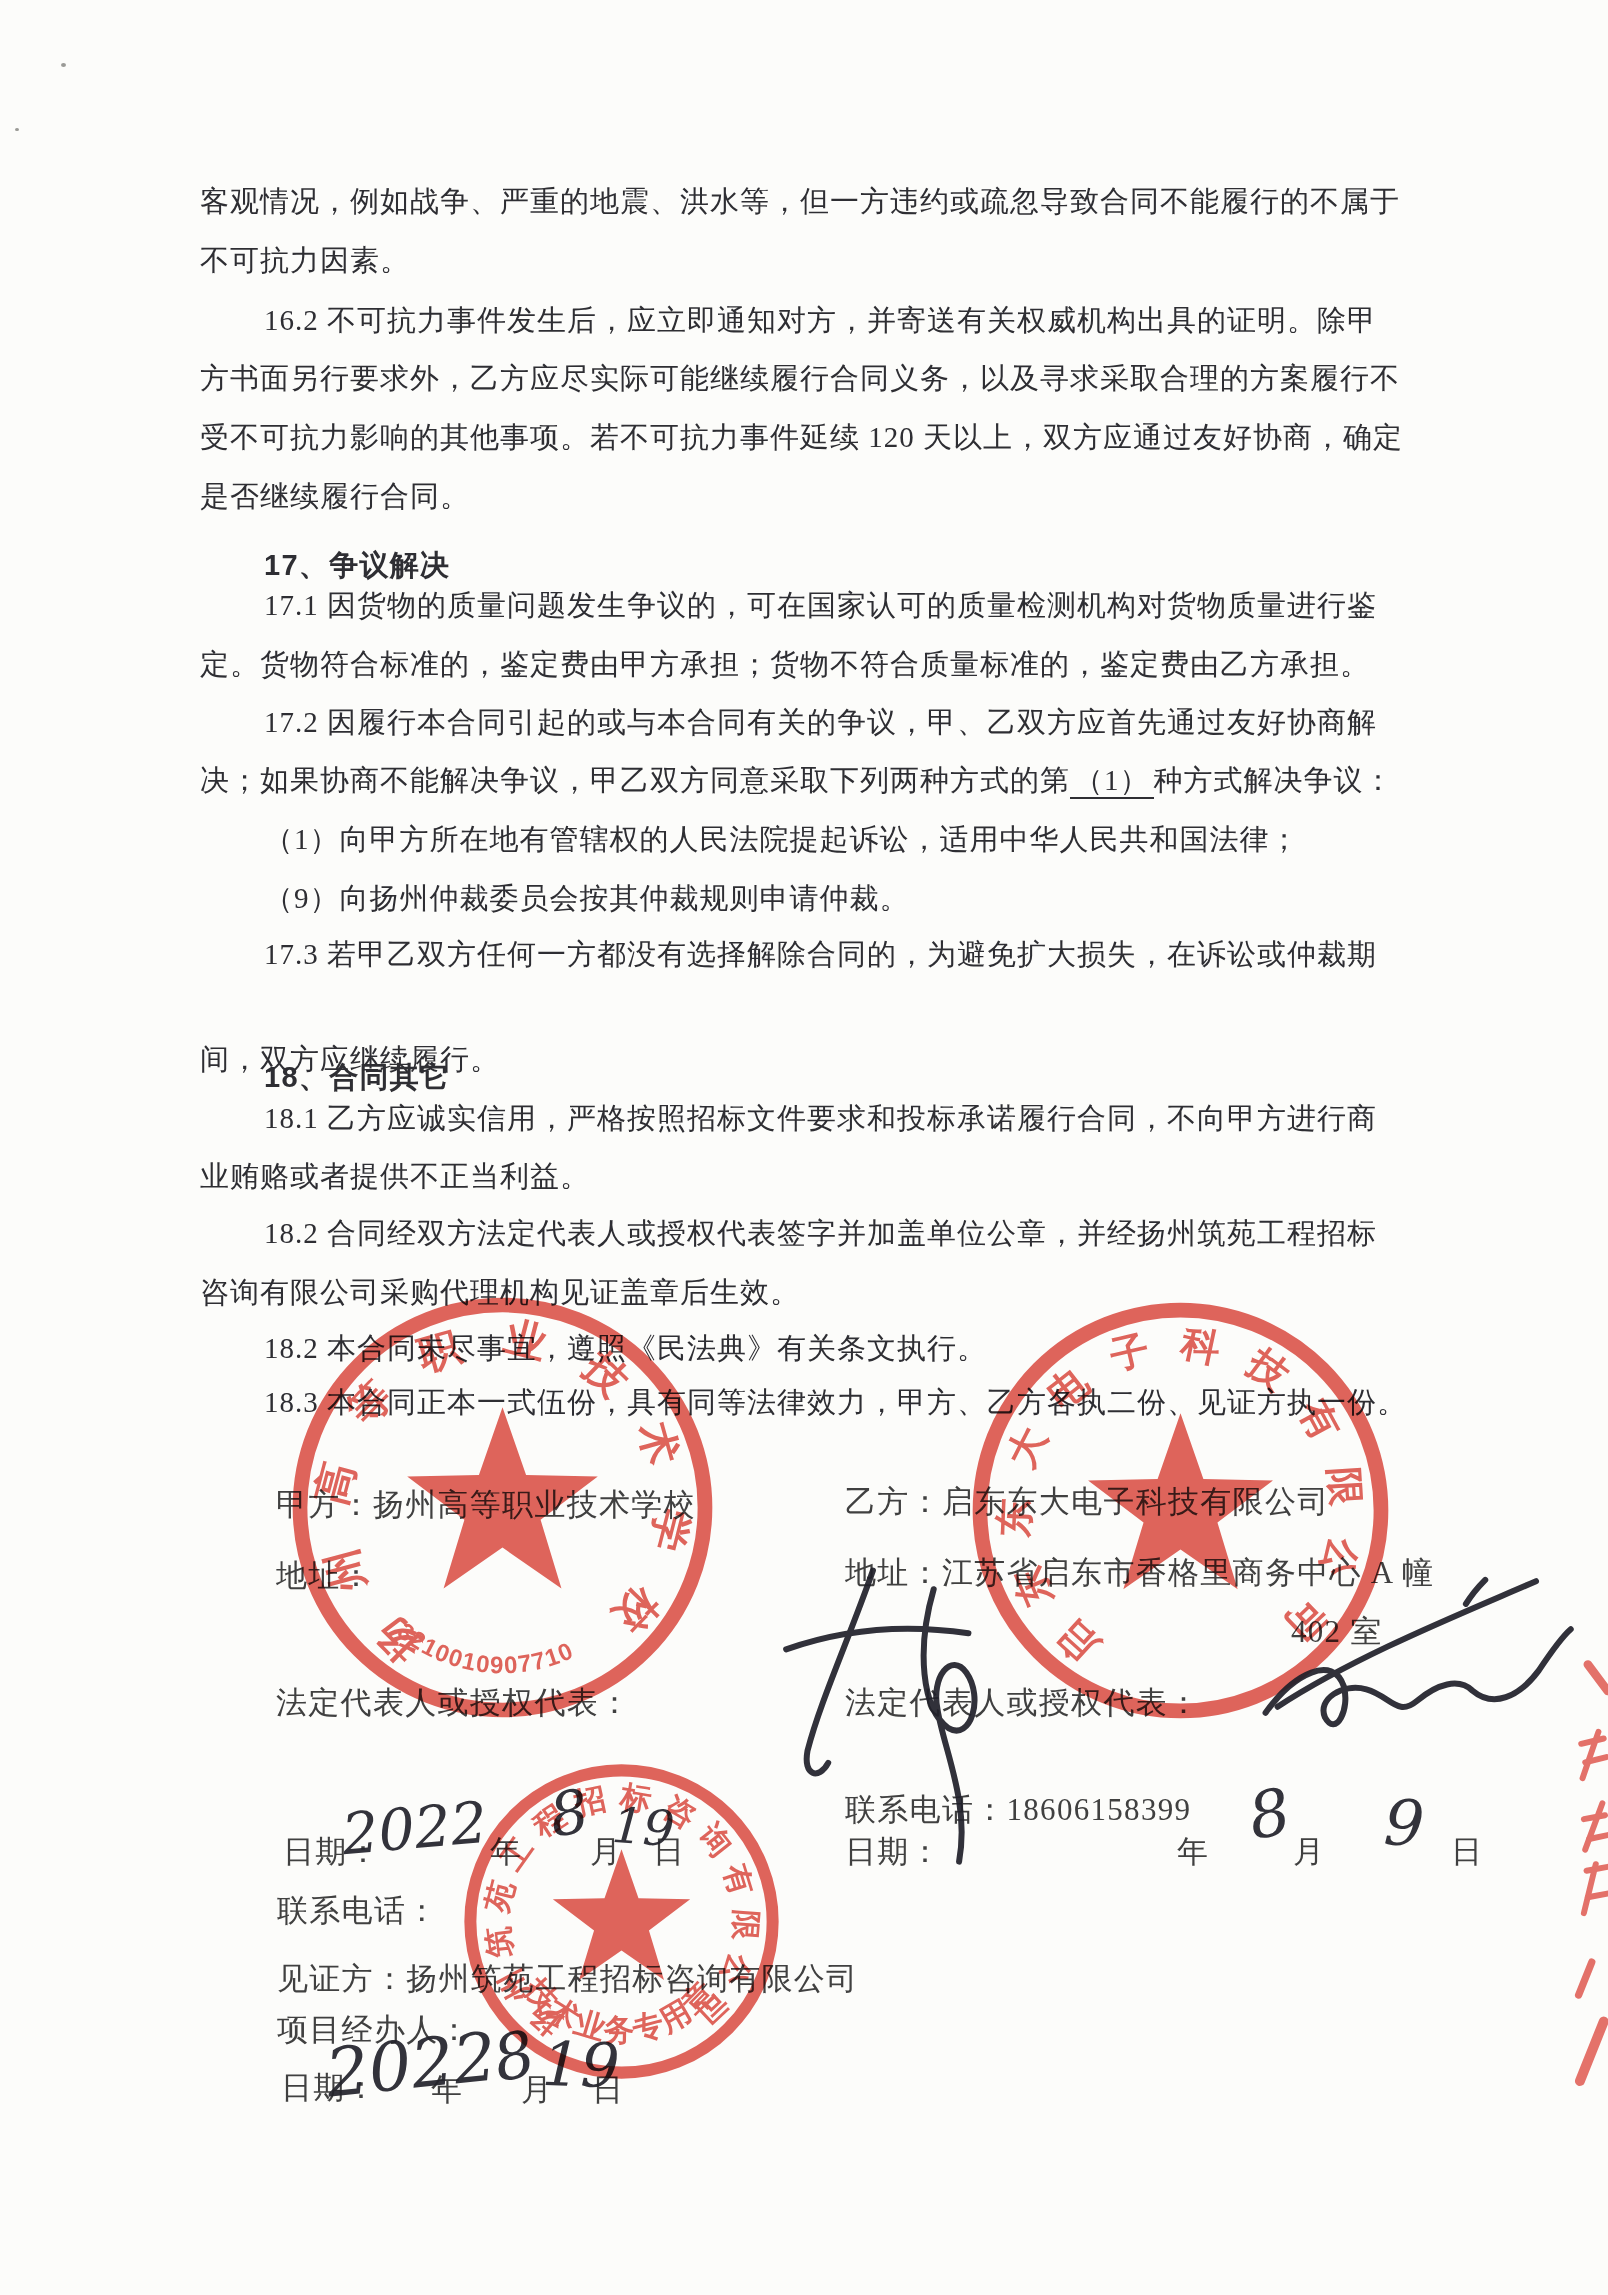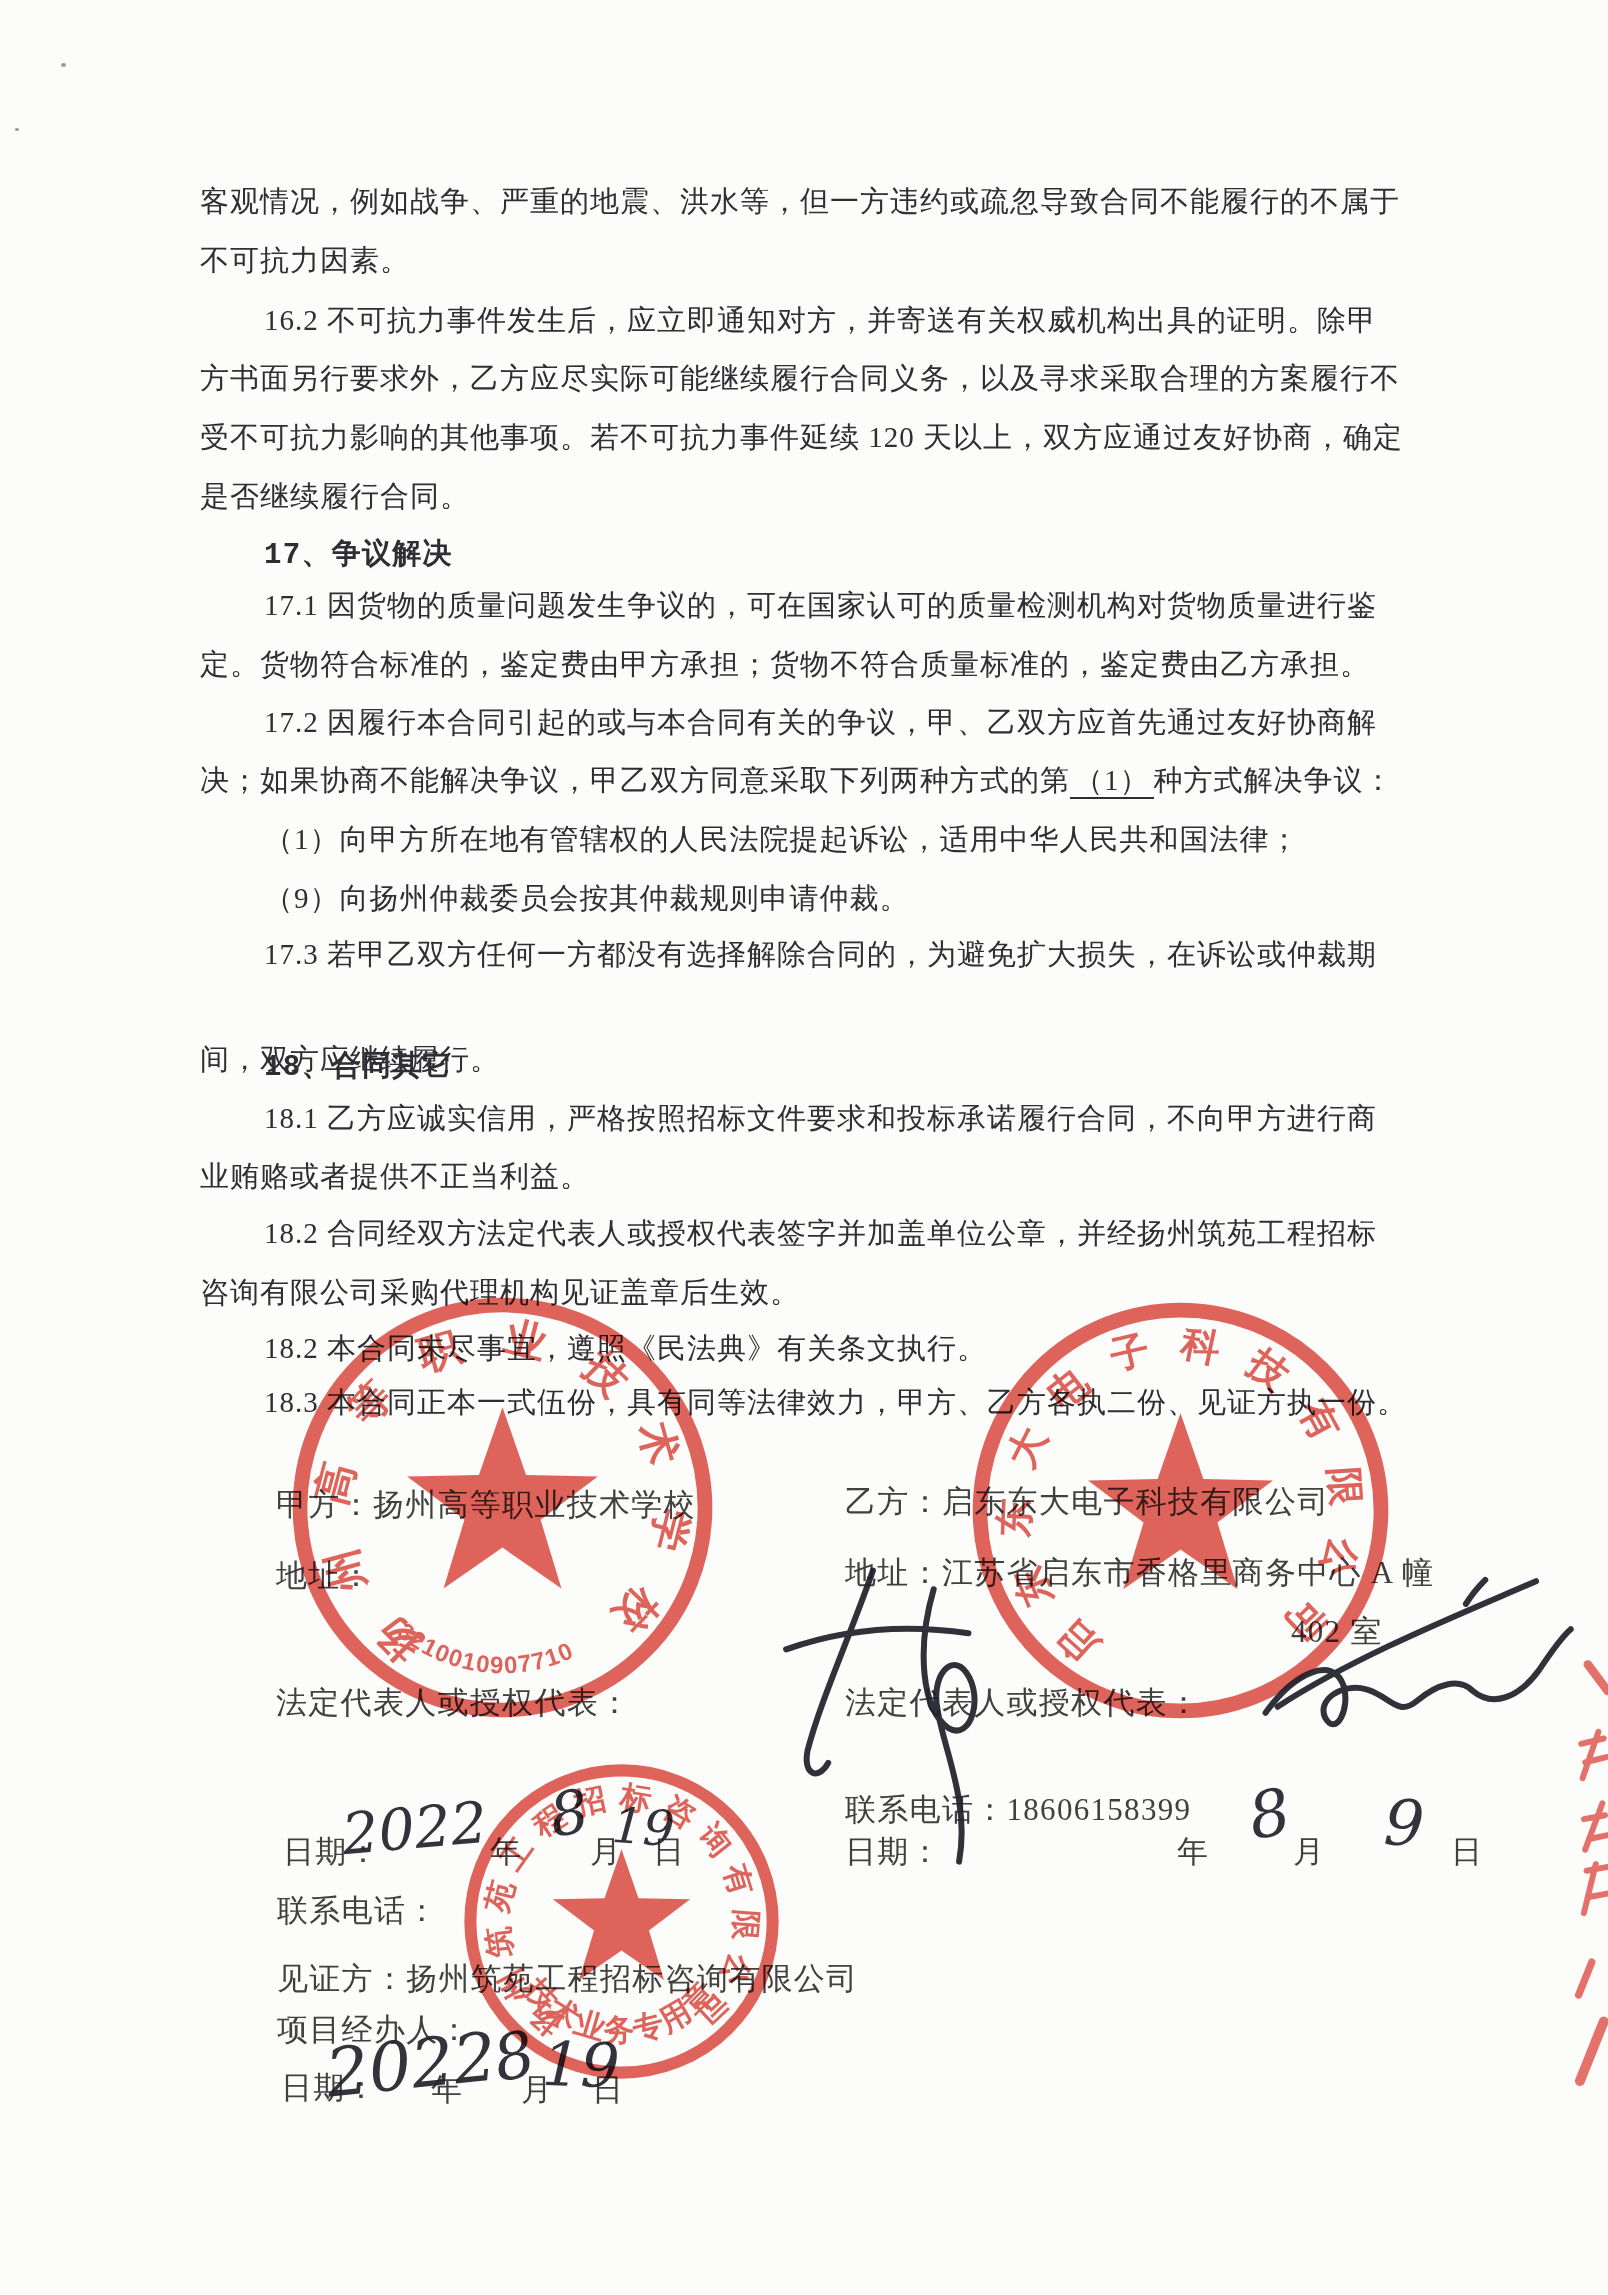--- a/index.html
+++ b/index.html
@@ -12,23 +12,24 @@
     color:#2e2e33;
   }
   .line{
     position:absolute;
     font-size:29px;
     letter-spacing:1px;
     white-space:nowrap;
     color:#2e2e33;
   }
   .line.hdr{
-    font-family:Liberation Mono, monospace;
+    font-family:Liberation Sans, sans-serif;
     font-weight:700;
     letter-spacing:1.3px;
+    margin-top:12px;
   }
   .marked{
     border-bottom:2.7px solid #2e2e33;
     padding:0 4px 1.3px 4px;
   }
   .sig-line{
     position:absolute;
     font-size:31px;
     letter-spacing:1.3px;
     white-space:nowrap;

